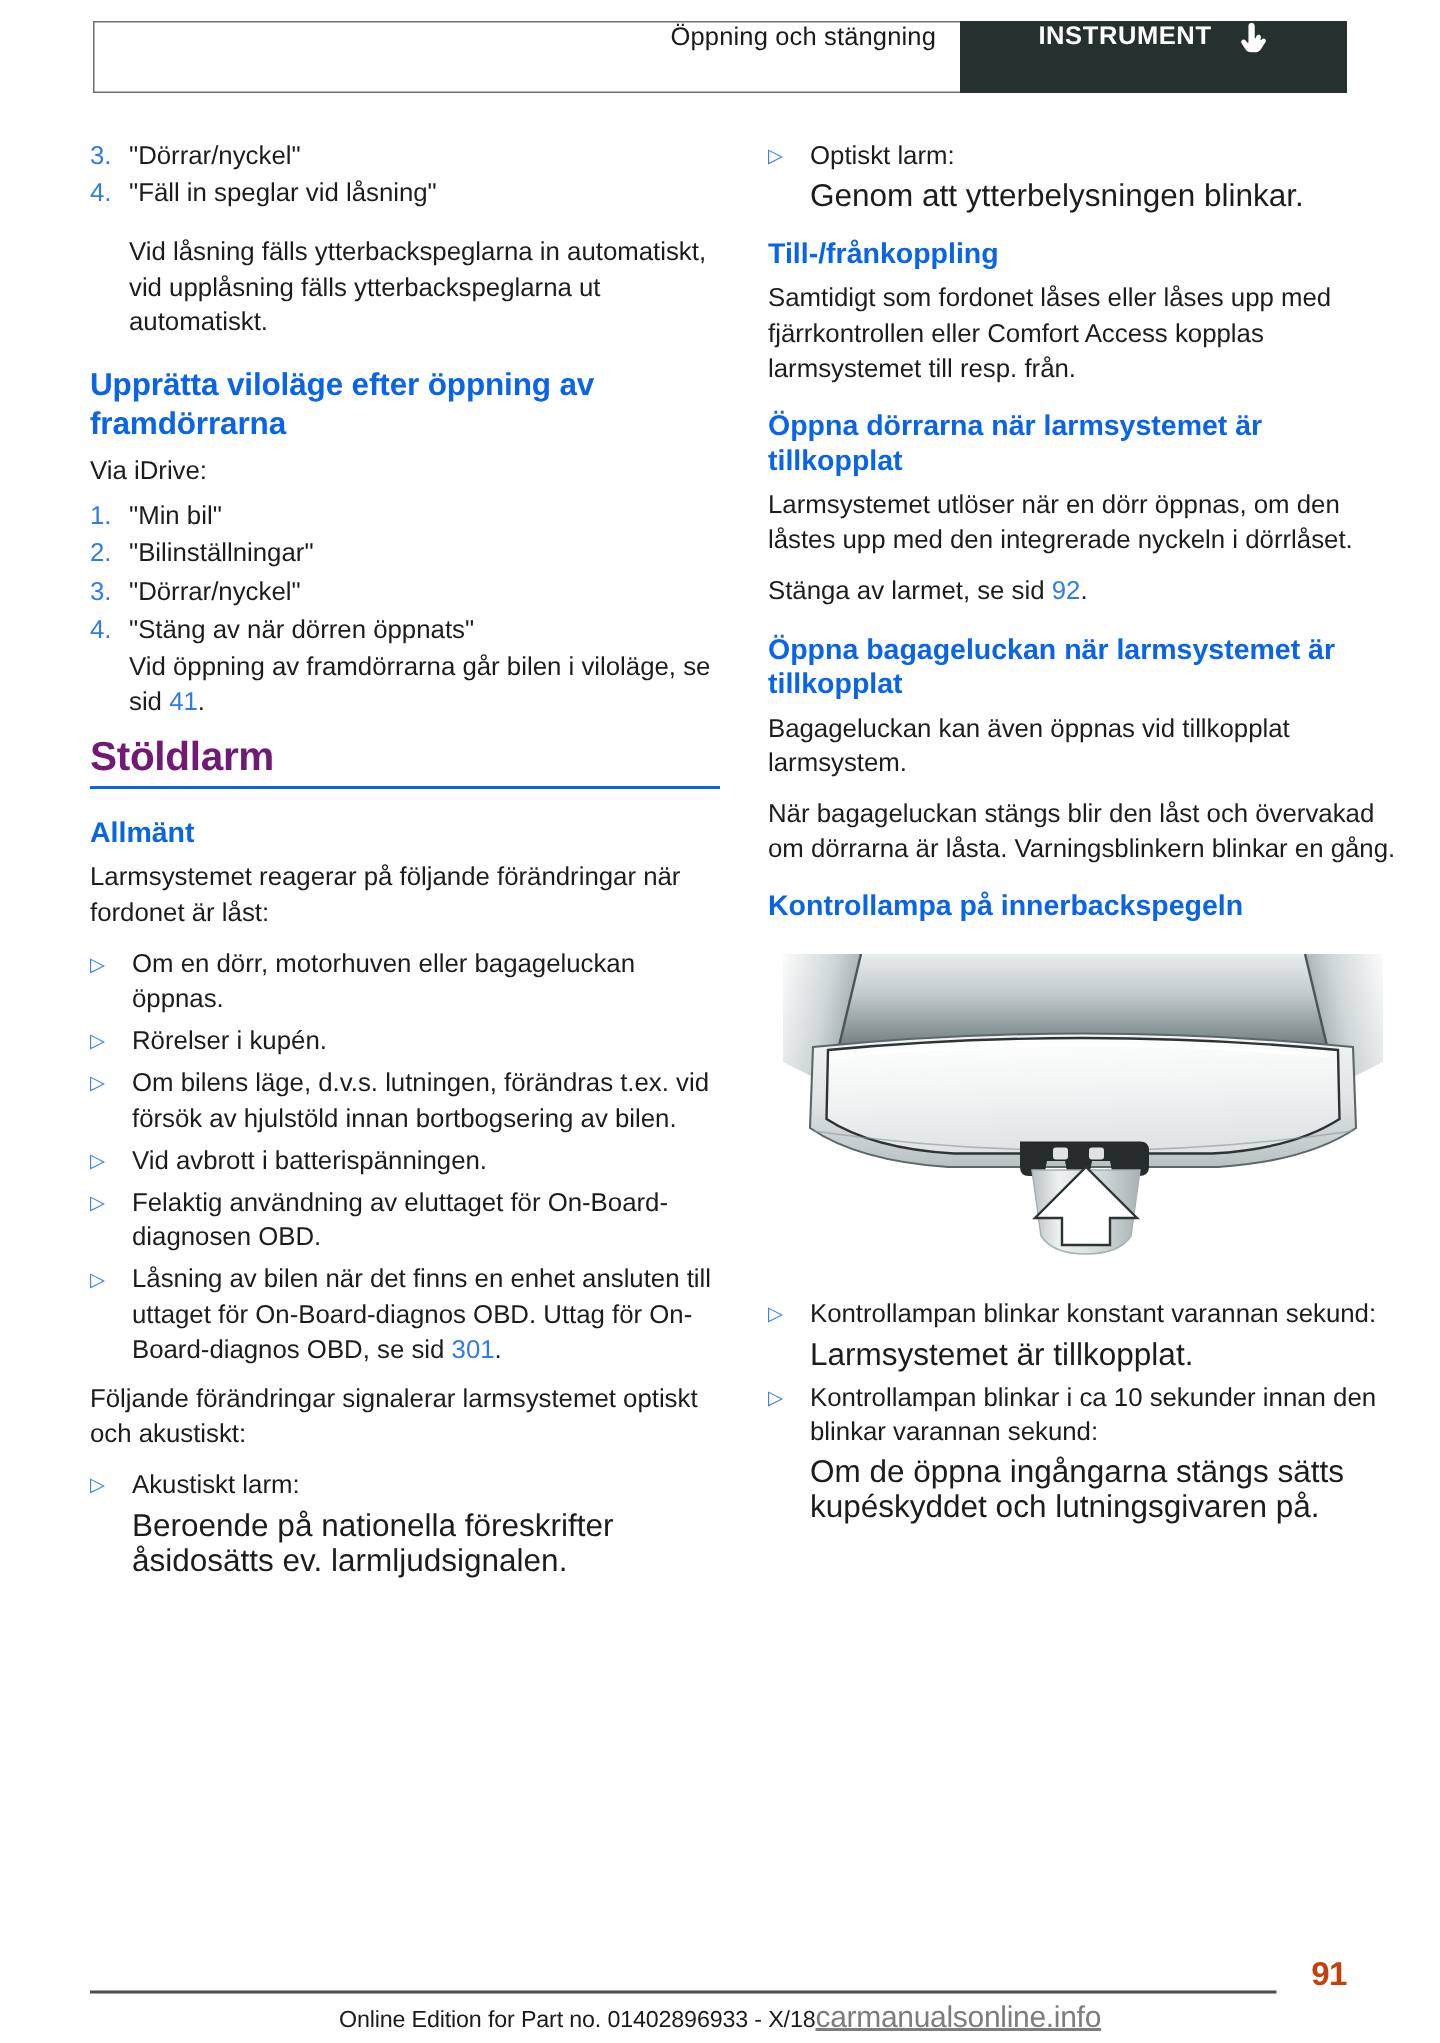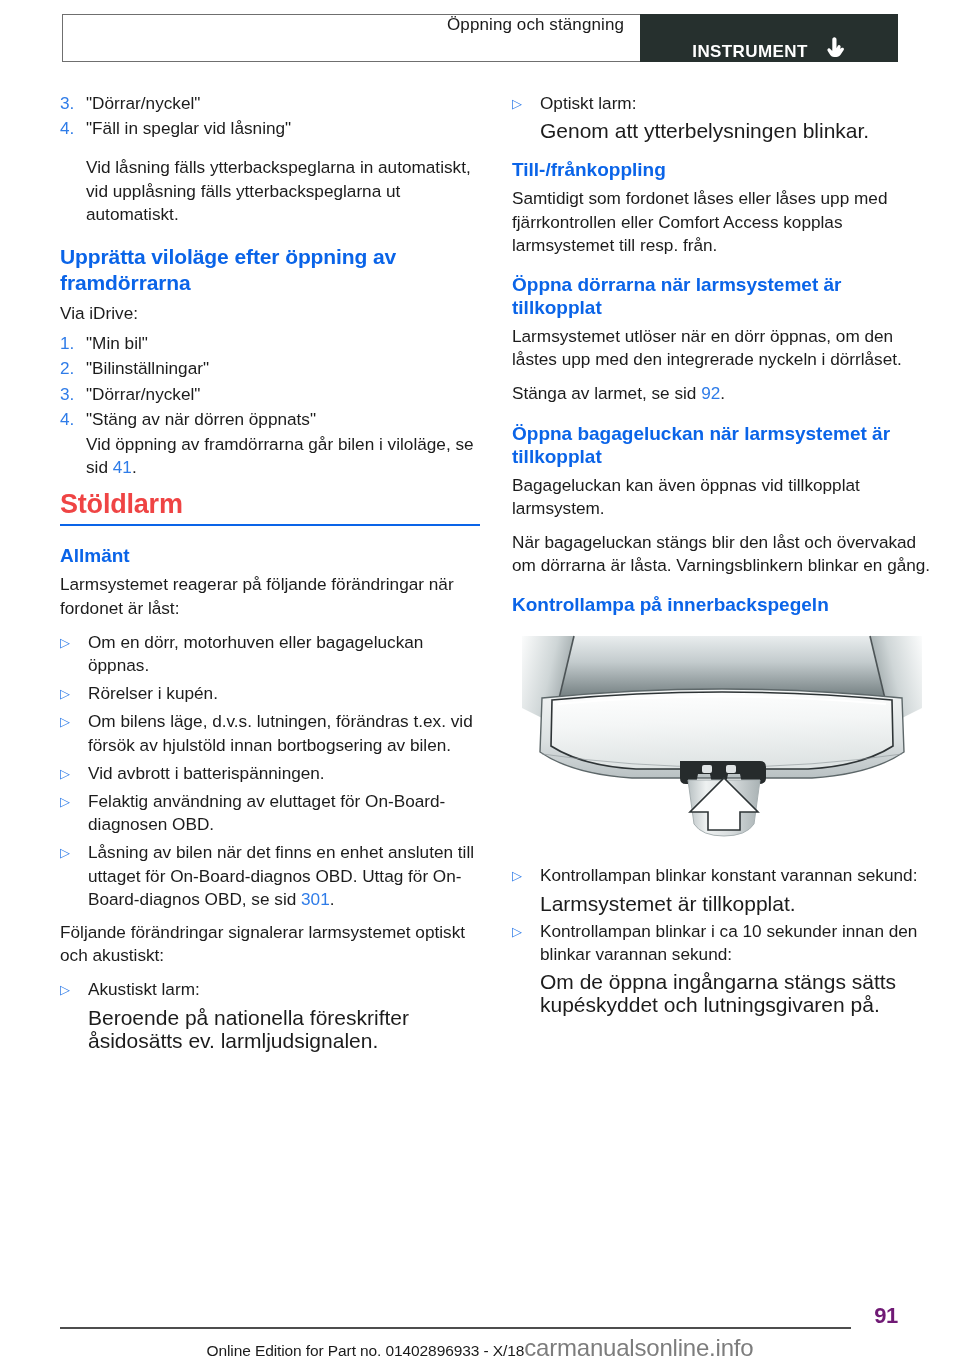--- a/index.html
+++ b/index.html
@@ -36,21 +36,21 @@
     padding-right: 16px;
     box-sizing: border-box;
     font-size: 17px;
     color: #1a1a1a;
     letter-spacing: 0.1px;
   }
   .header-tab {
     flex: 0 0 258px;
     background: #26302e;
     display: flex;
-    align-items: flex-end;
+    align-items: flex-start;
     justify-content: center;
     gap: 18px;
     box-sizing: border-box;
   }
   .header-tab-label {
     color: #ffffff;
     font-size: 17px;
     font-weight: bold;
     letter-spacing: 0.4px;
   }
@@ -81,21 +81,21 @@
     font-size: 17.2px;
     line-height: 23.2px;
     color: #1c1c1c;
     margin: 0 0 11px 0;
   }
   .p.tight { margin-bottom: 7px; }
 
   h1.section-title {
     font-size: 27px;
     font-weight: bold;
-    color: #ef4444;
+    color: #701a75;
     margin: 0 0 4px 0;
     line-height: 31px;
     letter-spacing: -0.2px;
   }
   .section-rule {
     border: none;
     border-top: 2px solid #0a64e8;
     margin: 0 0 18px 0;
     width: 100%;
   }
@@ -186,38 +186,39 @@
     top: 1327px;
     width: 791px;
     border-top: 2px solid #4d4d4d;
   }
   .page-number {
     position: absolute;
     right: 62px;
     top: 1303px;
     font-size: 22px;
     font-weight: bold;
-    color: #701a75;
+    color: #c2410c;
     letter-spacing: -0.3px;
   }
   .footer-line {
     position: absolute;
     left: 0;
     top: 1334px;
     width: 960px;
     text-align: center;
     font-size: 15.5px;
     color: #1a1a1a;
     white-space: nowrap;
   }
   .footer-note { letter-spacing: -0.1px; }
   .watermark {
     color: #7d7d7d;
-    font-size: 24px;
+    font-size: 20px;
     letter-spacing: -0.2px;
+    text-decoration: underline;
   }
 </style>
 </head>
 <body>
 
 <div class="page">
 
   <div class="header">
     <div class="header-breadcrumb">
       <span>Öppning och stängning</span>

